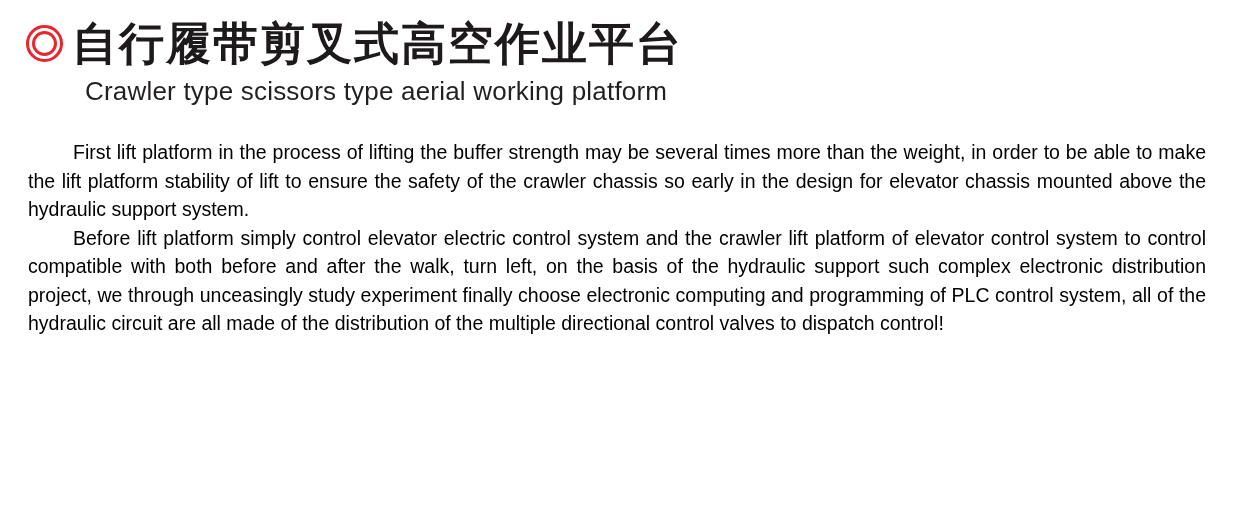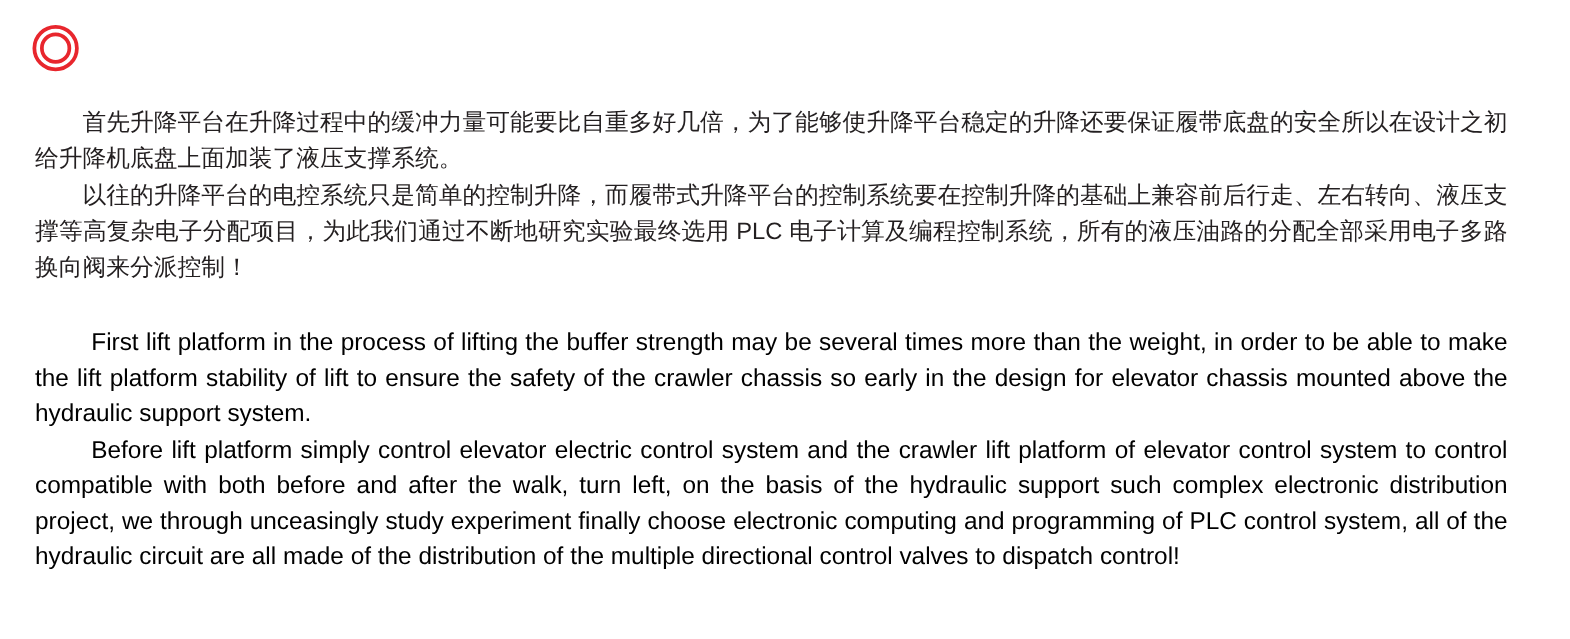--- a/index.html
+++ b/index.html
@@ -84,29 +84,27 @@
 </style>
 </head>
 <body>
 
 <div class="page">
 
   <div class="header-row">
     <span class="bullet">
       <span class="bullet-inner"></span>
     </span>
+    <h1 class="title-zh" style="margin:0;">自行履带剪叉式高空作业平台</h1>
   </div>
 
+  <h2 class="title-en">Crawler type scissors type aerial working platform</h2>
 
   <div class="body-text">
 
-    <div class="zh-block">
-      <p class="p-zh">首先升降平台在升降过程中的缓冲力量可能要比自重多好几倍，为了能够使升降平台稳定的升降还要保证履带底盘的安全所以在设计之初给升降机底盘上面加装了液压支撑系统。</p>
-      <p class="p-zh">以往的升降平台的电控系统只是简单的控制升降，而履带式升降平台的控制系统要在控制升降的基础上兼容前后行走、左右转向、液压支撑等高复杂电子分配项目，为此我们通过不断地研究实验最终选用 PLC 电子计算及编程控制系统，所有的液压油路的分配全部采用电子多路换向阀来分派控制！</p>
-    </div>
 
     <div class="en-block">
       <p class="p-en">First lift platform in the process of lifting the buffer strength may be several times more than the weight, in order to be able to make the lift platform stability of lift to ensure the safety of the crawler chassis so early in the design for elevator chassis mounted above the hydraulic support system.</p>
       <p class="p-en">Before lift platform simply control elevator electric control system and the crawler lift platform of elevator control system to control compatible with both before and after the walk, turn left, on the basis of the hydraulic support such complex electronic distribution project, we through unceasingly study experiment finally choose electronic computing and programming of PLC control system, all of the hydraulic circuit are all made of the distribution of the multiple directional control valves to dispatch control!</p>
     </div>
 
   </div>
 
 </div>
 

